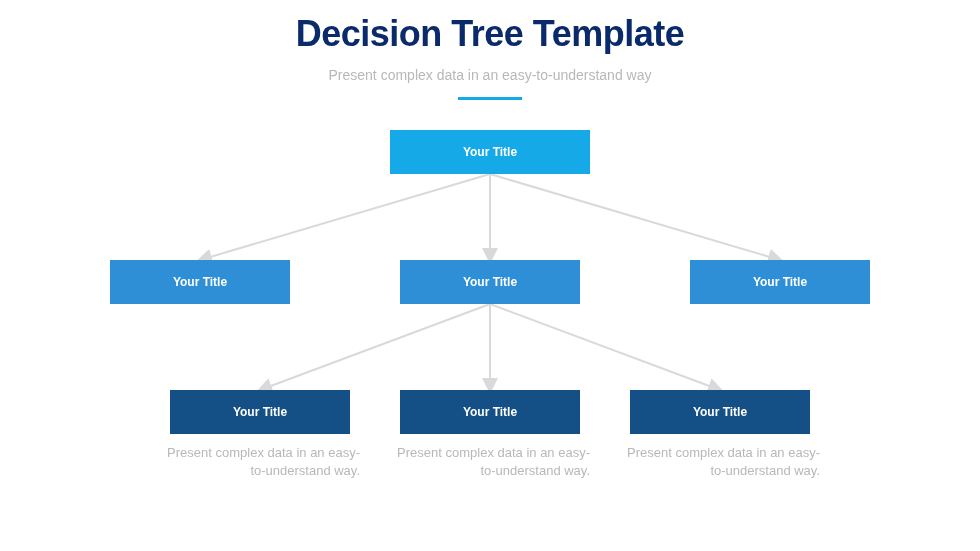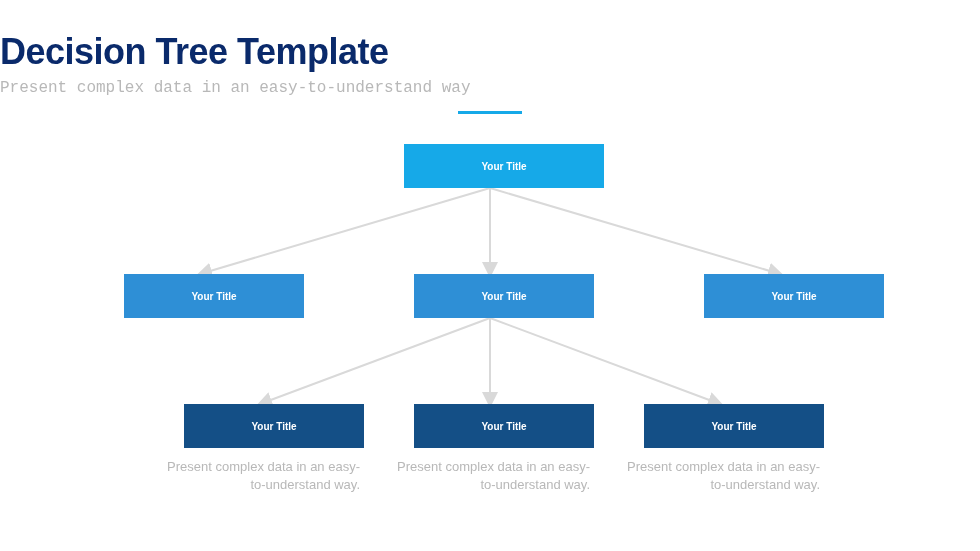--- a/index.html
+++ b/index.html
@@ -5,55 +5,53 @@
   * { margin: 0; padding: 0; box-sizing: border-box; }
   body {
     width: 980px;
     height: 551px;
     background: #ffffff;
     font-family: "Segoe UI", Arial, sans-serif;
     position: relative;
     overflow: hidden;
   }
   .header {
-    text-align: left;
-    padding-top: 31px;
+    text-align: center;
+    padding-top: 13px;
   }
   .title {
     font-size: 36px;
     font-weight: 800;
     color: #0a2a6b;
     letter-spacing: -0.5px;
   }
   .subtitle {
-    font-size: 16px;
+    font-size: 14px;
     color: #b8b8b8;
-    margin-top: 6px;
-    font-family: Liberation Mono, monospace;
+    margin-top: 12px;
   }
   .underline {
     width: 64px;
     height: 3px;
     background: #16a9e8;
     margin: 14px auto 0;
   }
   .canvas {
     position: relative;
     width: 980px;
     height: 430px;
   }
   .node {
     position: absolute;
     display: flex;
     align-items: center;
     justify-content: center;
     color: #ffffff;
     font-weight: 700;
-    font-size: 10px;
-    margin-left: 14px;
+    font-size: 12px;
   }
   .caption {
     position: absolute;
     text-align: right;
     font-size: 13px;
     color: #b8b8b8;
     line-height: 1.35;
     width: 200px;
   }
   svg.connectors {

